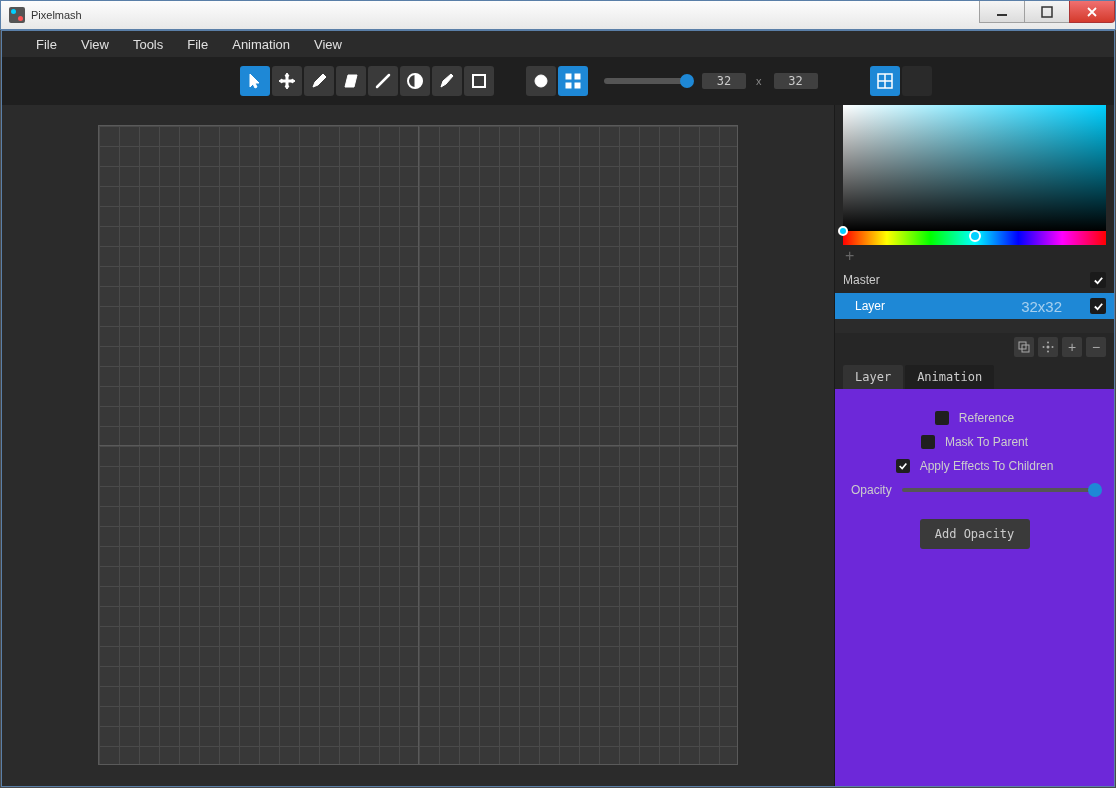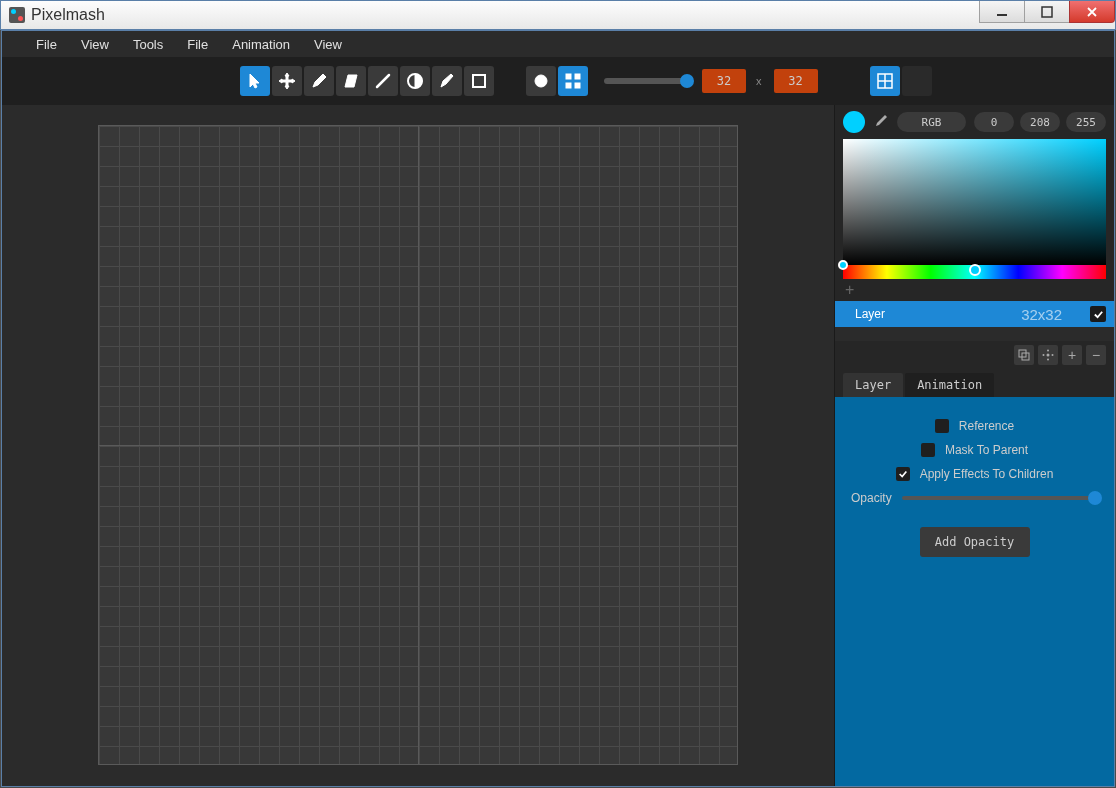--- a/index.html
+++ b/index.html
@@ -3,21 +3,21 @@
 <meta charset="utf-8">
 <style>
 * { box-sizing: border-box; margin: 0; padding: 0; font-family: "Segoe UI", Arial, sans-serif; }
 body { width: 1116px; height: 788px; overflow: hidden; background: #4a4a4a; }
 
 
 .titlebar { height: 30px; background: linear-gradient(#fdfdfd, #e8e8e8); border: 1px solid #5a7fa8; display: flex; align-items: center; padding-left: 8px; position: relative; }
 .titlebar .app-icon { width: 16px; height: 16px; margin-right: 6px; background: #555; border-radius: 2px; position:relative; }
 .titlebar .app-icon::before { content:''; position:absolute; left:2px; top:2px; width:5px; height:5px; background:#00d0ff; border-radius:50%;}
 .titlebar .app-icon::after { content:''; position:absolute; right:2px; bottom:2px; width:5px; height:5px; background:#ff5555; border-radius:50%;}
-.titlebar .title-text { font-size: 16px; color: #333; }
+.titlebar .title-text { font-size: 11px; color: #333; }
 .win-buttons { position: absolute; right: 0; top: 0; display: flex; }
 .win-btn { width: 46px; height: 22px; border: 1px solid #a0a0a0; border-top: none; background: linear-gradient(#f5f5f5,#dcdcdc); display:flex; align-items:center; justify-content:center; font-size: 12px; margin-left:-1px; }
 .win-btn.close { background: linear-gradient(#f07070,#d43a2c); border-color:#a33; color:#fff; border-top-right-radius: 0; border-bottom-right-radius: 4px;}
 .win-btn svg { width: 12px; height: 12px; }
 
 
 .app { position: absolute; left: 1px; top: 30px; right: 1px; bottom: 1px; background: #2b2b2b; border: 1px solid #5a7fa8; }
 
 
 .menubar { height: 26px; background: #2b2b2b; display: flex; align-items: center; padding-left: 24px; gap: 4px; }
@@ -25,21 +25,21 @@
 
 
 .toolbar { height: 48px; background: #1f1f1f; display: flex; align-items: center; padding: 0 8px; gap: 4px; }
 .tool-group { display: flex; gap: 2px; margin-left: 230px; }
 .tool-btn { width: 30px; height: 30px; background: #3a3a3a; border-radius: 3px; display:flex; align-items:center; justify-content:center; cursor:pointer; }
 .tool-btn.active { background: #1e88d6; }
 .tool-btn svg { width: 18px; height: 18px; fill: #fff; stroke:#fff; }
 .shape-group { display:flex; gap:2px; margin-left: 28px;}
 .slider-wrap { width: 86px; height: 6px; background: #555; border-radius: 3px; margin-left: 12px; position:relative; }
 .slider-thumb { width: 14px; height: 14px; background: #1e88d6; border-radius: 50%; position:absolute; right:-4px; top:-4px; }
-.dim-box { width: 44px; height: 24px; background: #c2410c; border-radius: 2px; color:#ccc; font-size:12px; display:flex; align-items:center; justify-content:center; margin-left:8px; font-family: monospace;}
+.dim-box { width: 44px; height: 16px; background: #404040; border-radius: 2px; color:#ccc; font-size:12px; display:flex; align-items:center; justify-content:center; margin-left:8px; font-family: monospace;}
 .dim-x { color:#888; font-size:11px; margin-left:6px; }
 .grid-group { display:flex; gap:2px; margin-left: 48px;}
 
 
 .main { display: flex; height: calc(100% - 74px); }
 .canvas-area { flex: 1; background: #2b2b2b; display:flex; align-items:flex-start; justify-content:center; padding-top: 20px; overflow:hidden;}
 .canvas-grid { width: 640px; height: 640px; border: 1px solid #5a5a5a; position:relative;
   background-image:
     linear-gradient(#4a4a4a 1px, transparent 1px),
     linear-gradient(90deg, #4a4a4a 1px, transparent 1px);
@@ -75,21 +75,21 @@
 .layer-check svg{ width:11px; height:11px; fill:#fff;}
 
 .panel-gap { height: 14px; background: #2b2b2b;}
 .tool-row { height: 28px; display:flex; align-items:center; justify-content:flex-end; padding-right:8px; gap:4px;}
 .mini-btn { width:20px; height:20px; background:#3a3a3a; border-radius:2px; display:flex; align-items:center; justify-content:center; color:#aaa; font-size:14px; cursor:pointer;}
 
 .tabs { height: 28px; display:flex; align-items:flex-end; padding-left: 8px; gap:2px; }
 .tab { padding: 5px 12px; background:#1f1f1f; color:#ccc; font-size:12px; border-radius: 2px 2px 0 0; cursor:pointer; font-family:monospace;}
 .tab.active { background:#333; }
 
-.props { background:#0369a1; flex:1; padding: 12px 16px; }
+.props { background:#6d28d9; flex:1; padding: 12px 16px; }
 .prop-check { display:flex; align-items:center; justify-content:center; gap:10px; font-size:12px; color:#ccc; margin: 10px 0; font-family:monospace;}
 .prop-check .box { width:14px; height:14px; background:#1f1f1f; border-radius:2px; display:flex; align-items:center; justify-content:center;}
 .prop-check .box.checked svg{ width:10px; height:10px; fill:#fff;}
 .opacity-row { display:flex; align-items:center; gap:10px; margin-top: 4px; font-size:12px; color:#ccc; font-family:monospace;}
 .opacity-slider { flex:1; height:4px; background:#555; border-radius:2px; position:relative;}
 .opacity-slider .thumb{ width:14px; height:14px; background:#1e88d6; border-radius:50%; position:absolute; right:-4px; top:-5px;}
 .add-effect { margin: 22px auto 0; width:110px; height:30px; background:#3a3a3a; border-radius:3px; color:#ccc; font-size:12px; display:flex; align-items:center; justify-content:center; cursor:pointer; font-family:monospace;}
 </style>
 </head>
 <body>
@@ -204,38 +204,37 @@
     </div>
   </div>
 
   <div class="main">
     <div class="canvas-area">
       <div class="canvas-grid"></div>
     </div>
 
     <div class="sidepanel">
 
-      <div class="color-row">
-        <div class="color-swatch"></div>
-        <svg class="eyedrop" viewBox="0 0 18 18">
-            <path d="M14 2 L16 4 L8 12 L5 13 L6 10 Z"></path>
-          </svg>
-        <div class="color-mode">RGB</div>
-        <div class="rgb-val">0</div>
-        <div class="rgb-val">208</div>
-        <div class="rgb-val">255</div>
-      </div>
       <div class="sv-picker">
         <div class="sv-cursor"></div>
       </div>
       <div class="hue-bar">
         <div class="hue-cursor"></div>
       </div>
       <div class="add-row">+</div>
 
+      <div class="layer-row master">
+        <span>Master</span>
+        <span class="layer-dim"></span>
+        <div class="layer-check">
+            <svg viewBox="0 0 12 12">
+              <path d="M2 6 L5 9 L10 3" fill="none" stroke="#fff" stroke-width="2"></path>
+            </svg>
+          </div>
+      </div>
       <div class="layer-row selected">
         <span>Layer</span>
         <span class="layer-dim">32x32</span>
         <div class="layer-check">
             <svg viewBox="0 0 12 12">
               <path d="M2 6 L5 9 L10 3" fill="none" stroke="#fff" stroke-width="2"></path>
             </svg>
           </div>
       </div>
 

